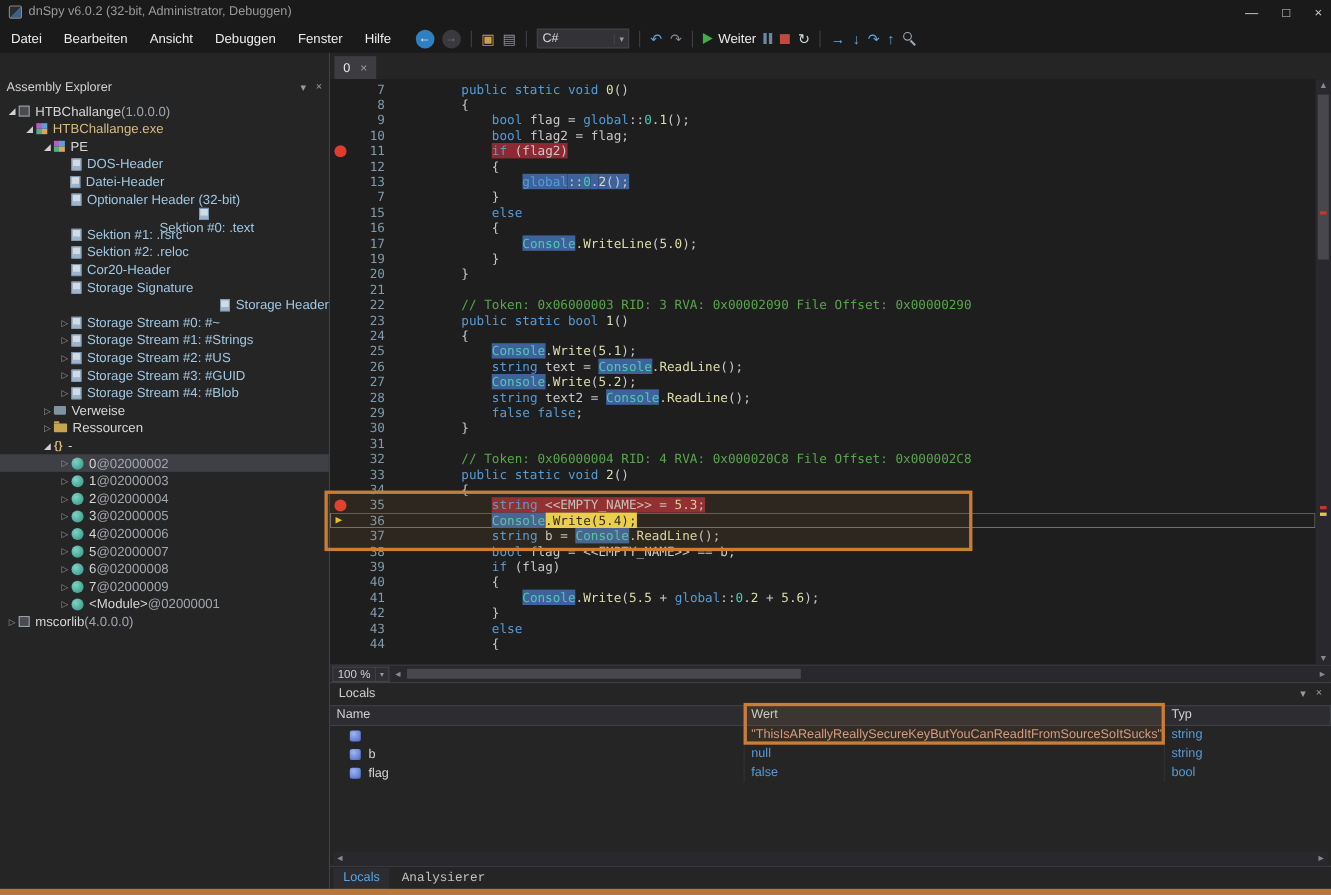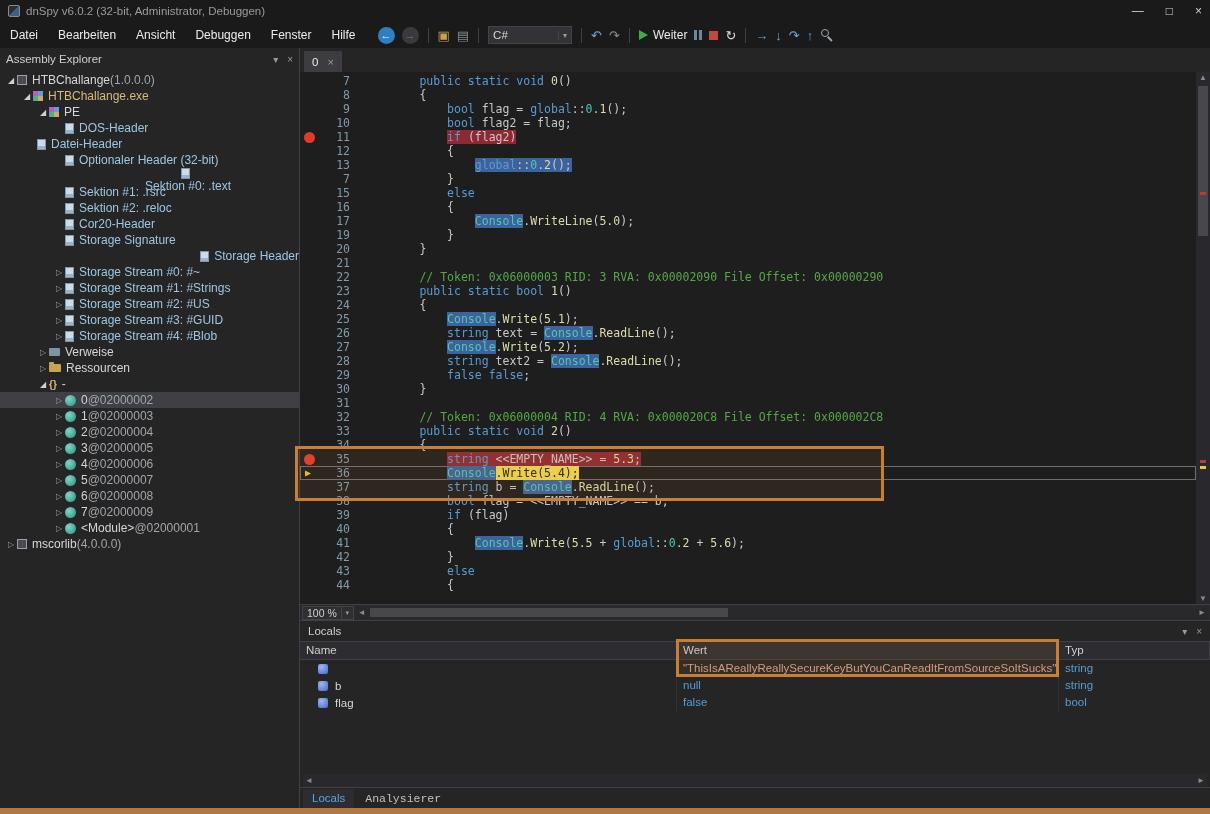--- a/index.html
+++ b/index.html
@@ -31,21 +31,21 @@
   .play-icon{width:0;height:0;border-left:9px solid #3fae46;border-top:5.5px solid transparent;border-bottom:5.5px solid transparent;}
   .pause-btn{display:flex;gap:2px;}
   .pb{width:3px;height:10px;background:#6d87a0;}
   .stop-sq{width:9px;height:9px;background:#c04a3f;display:block;}
   .search-btn{position:relative;width:14px;height:14px;}
   .mag-circle{position:absolute;width:8px;height:8px;border:1.5px solid #9aa7b0;border-radius:50%;left:1px;top:1px;}
   .mag-handle{position:absolute;width:6px;height:1.5px;background:#9aa7b0;transform:rotate(45deg);left:7px;top:10px;}
   
   .main{display:flex;height:760px;}
   .sidebar{width:300px;border-right:1px solid #3f3f46;background:#252526;display:flex;flex-direction:column;}
-  .side-header{height:22px;display:flex;align-items:center;padding:0 6px;font-size:11.5px;color:#cfcfcf;flex:none;}
+  .side-header{height:22px;display:flex;align-items:center;padding:0 6px;font-size:11.5px;color:#cfcfcf;flex:none;margin-top:21px;}
   .side-icons{margin-left:auto;display:flex;gap:9px;color:#9a9a9a;font-size:10px;}
   .tree{flex:1;overflow:hidden;padding-top:2px;}
   .tree-row{height:16px;display:flex;align-items:center;font-size:12px;white-space:nowrap;}
   .tree-row.sel{background:#3f3f46;}
   .expander{width:12px;flex:none;font-size:8px;color:#d0d0d0;text-align:center;}
   .expander.closed{color:#9a9a9a;}
   .t-label{color:#d6d6d6;}
   .t-label.gold{color:#d7ba7d;}
   .t-label.blue{color:#9fc6e0;}
   .t-suffix{color:#a0a5ab;}
@@ -202,21 +202,21 @@
           <div class="tree-row" style="padding-left: 37px;">
             <span class="expander">◢</span>
             <span class="ico ico-module"></span>
             <span class="t-label">PE</span>
           </div>
           <div class="tree-row" style="padding-left: 53px;">
             <span class="expander"></span>
             <span class="ico ico-page"></span>
             <span class="t-label blue">DOS-Header</span>
           </div>
-          <div class="tree-row" style="padding-left: 25px;">
+          <div class="tree-row" style="padding-left: 52px;">
             <span class="expander"></span>
             <span class="ico ico-page"></span>
             <span class="t-label blue">Datei-Header</span>
           </div>
           <div class="tree-row" style="padding-left: 53px;">
             <span class="expander"></span>
             <span class="ico ico-page"></span>
             <span class="t-label blue">Optionaler Header (32-bit)</span>
           </div>
           <div class="tree-row" style="padding-left: 77px; flex-direction: column;">

